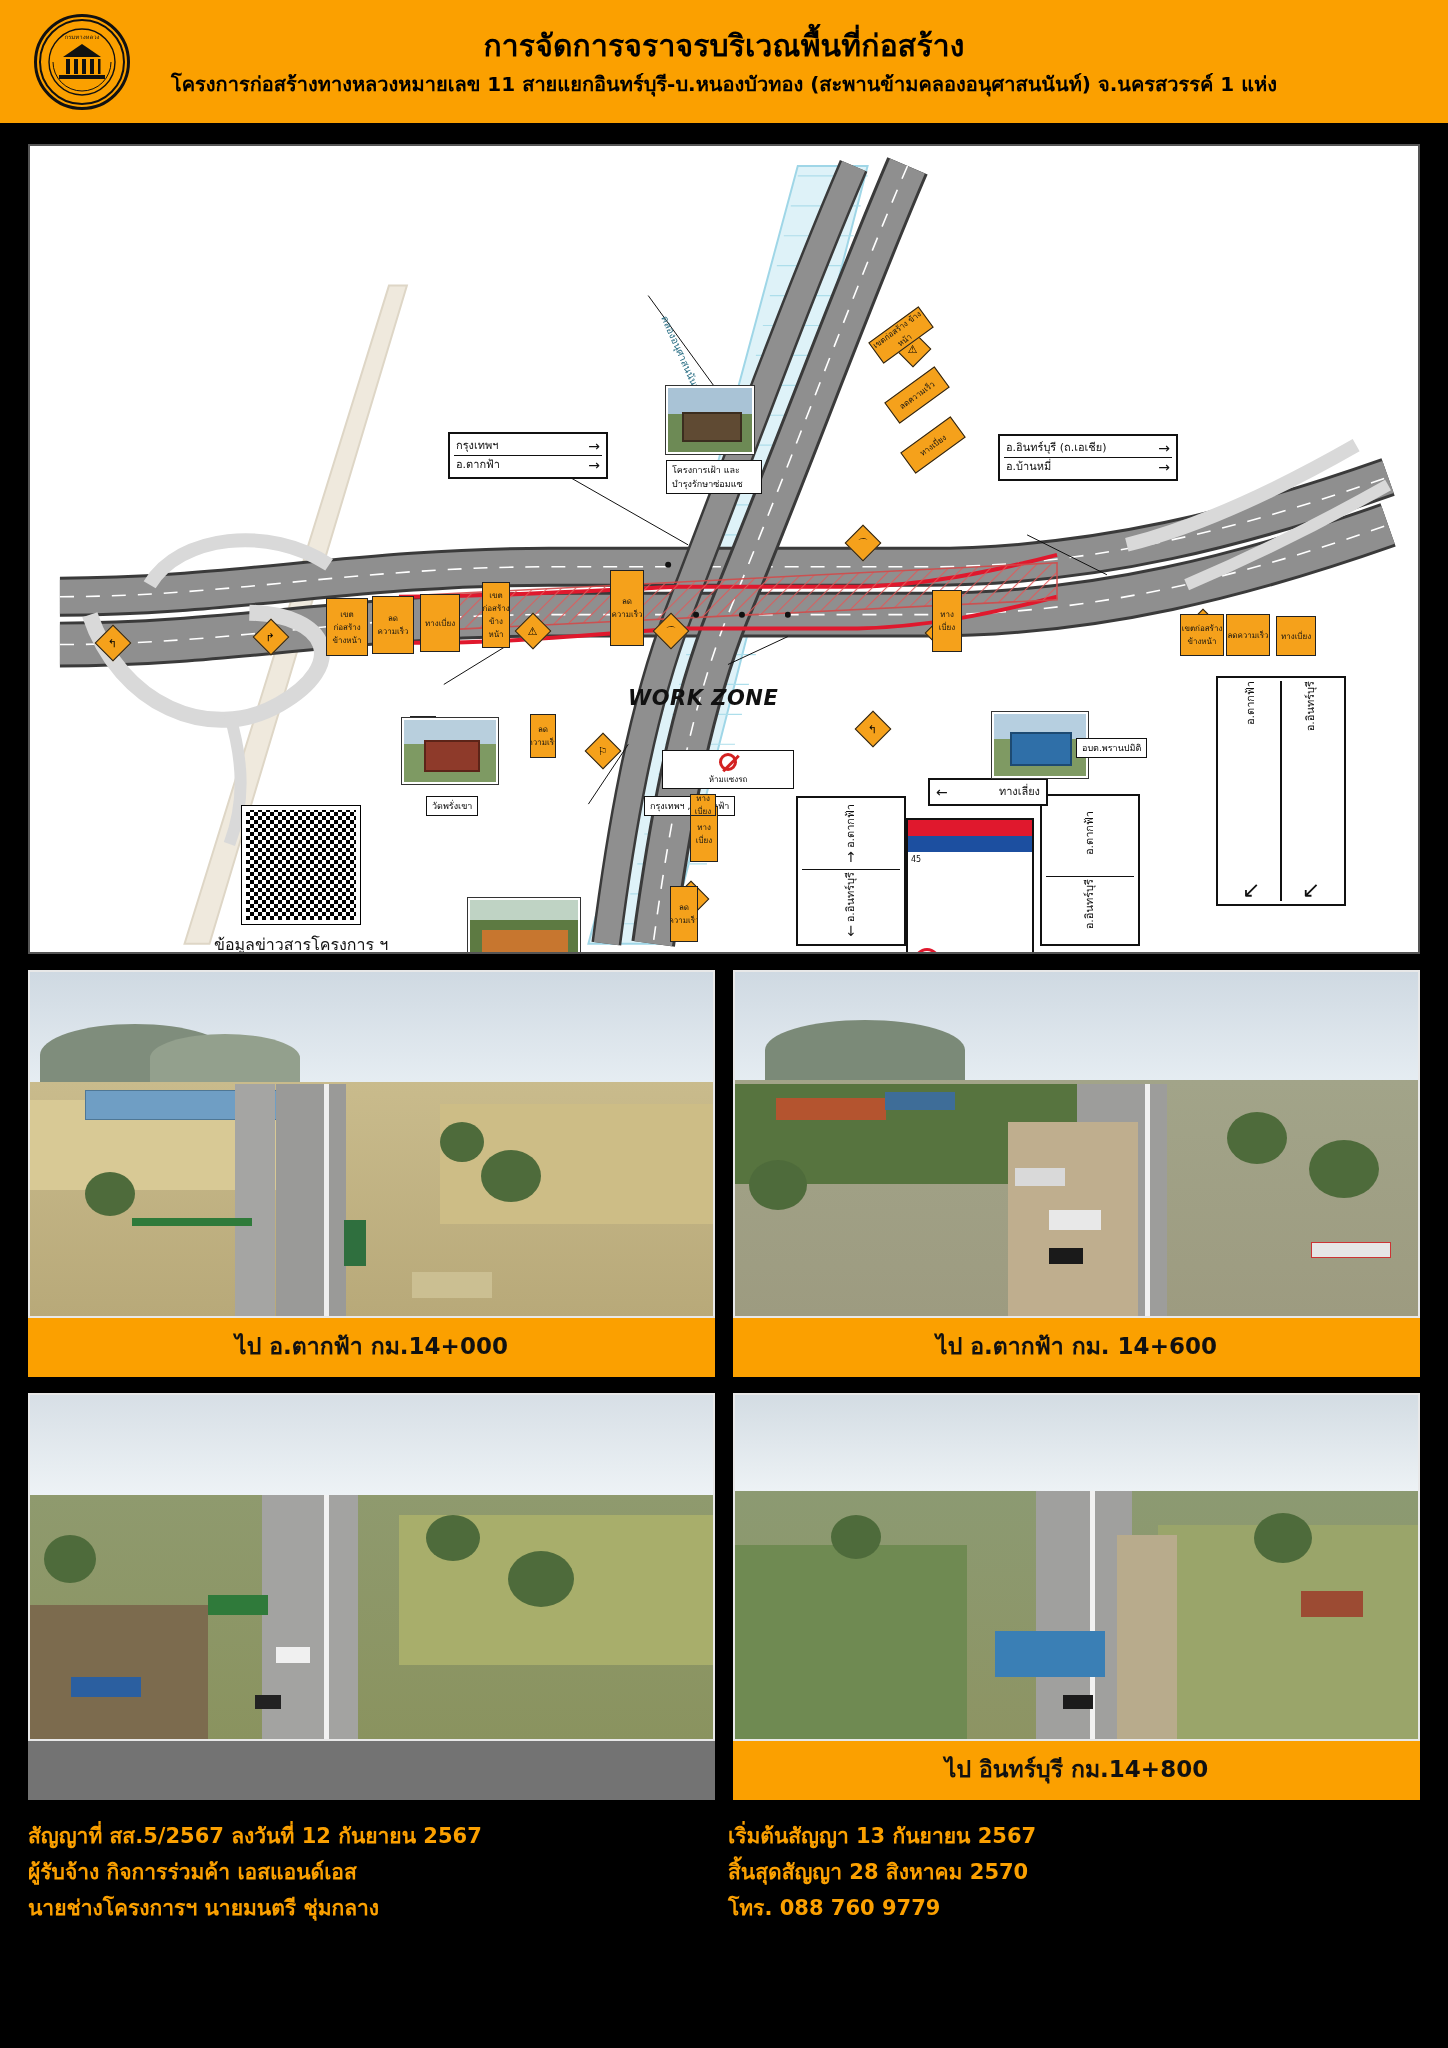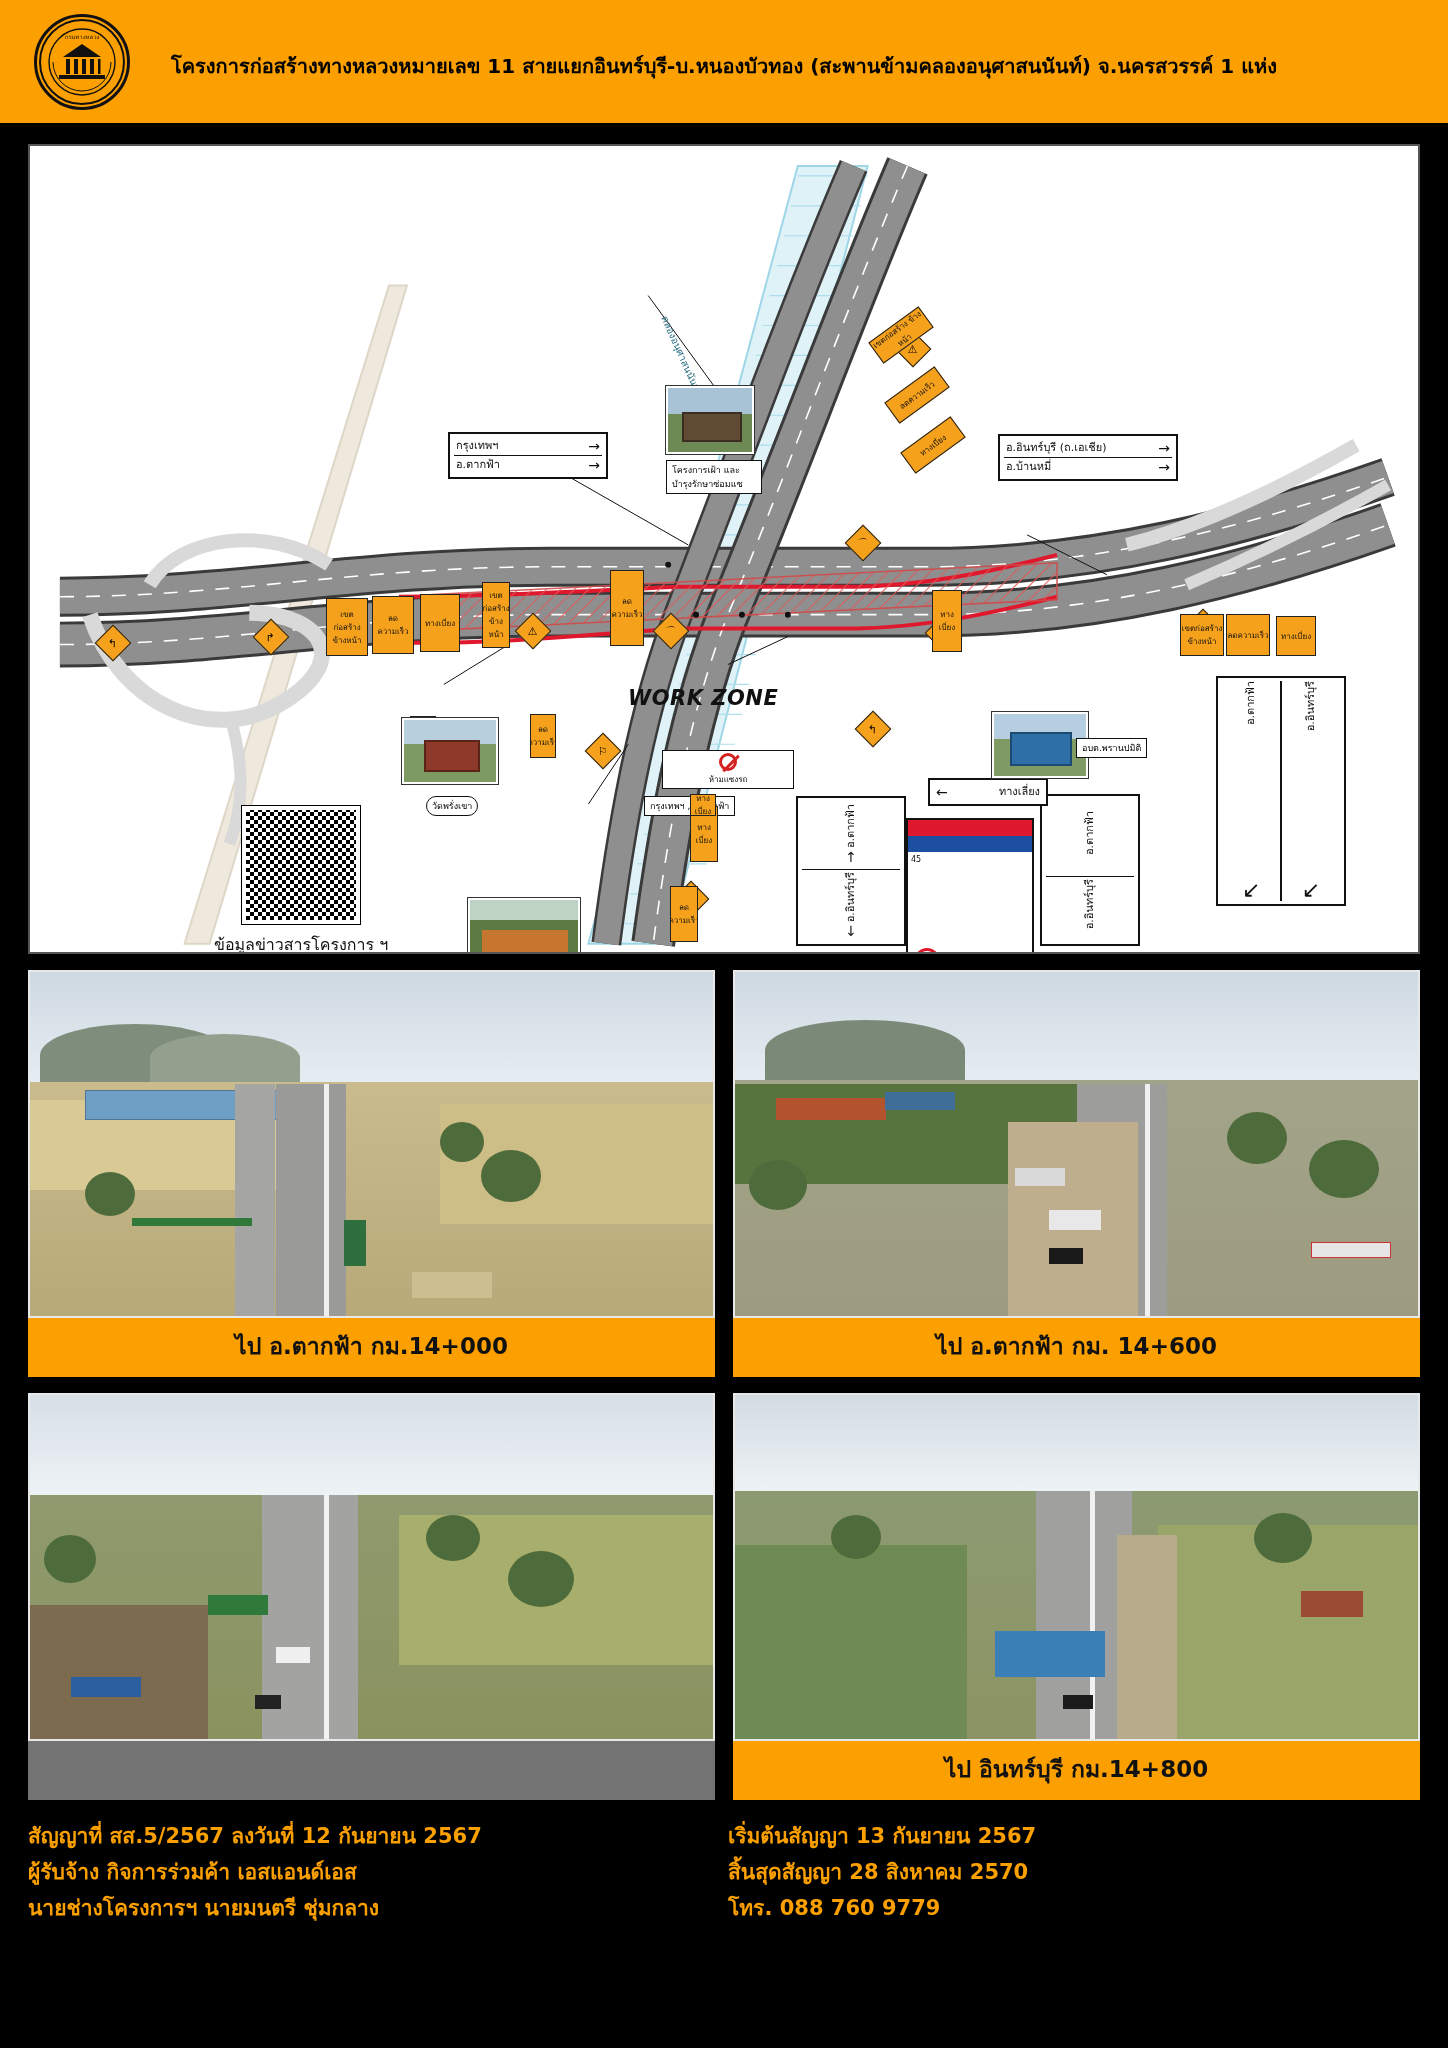--- a/index.html
+++ b/index.html
@@ -225,20 +225,21 @@
         <rect x="29" y="42" width="4" height="15"></rect>
         <rect x="37" y="42" width="4" height="15"></rect>
         <rect x="45" y="42" width="4" height="15"></rect>
         <rect x="53" y="42" width="4" height="15"></rect>
         <rect x="61" y="42" width="2.5" height="15"></rect>
       </g>
       <path d="M16 45 a29 29 0 0 0 58 0" fill="none" stroke="#111" stroke-width="1"></path>
       <text x="45" y="22" font-size="6" text-anchor="middle" fill="#111" font-family="DejaVu Sans">กรมทางหลวง</text>
     </svg>
   </div>
+  <div class="header-title">การจัดการจราจรบริเวณพื้นที่ก่อสร้าง</div>
   <div class="header-sub">โครงการก่อสร้างทางหลวงหมายเลข 11 สายแยกอินทร์บุรี-บ.หนองบัวทอง (สะพานข้ามคลองอนุศาสนนันท์) จ.นครสวรรค์ 1 แห่ง</div>
 </div>
 
 <div class="map-wrap">
 
   <svg class="map-canvas" viewBox="0 0 1392 810">
 
     <g opacity="0.85">
       <polygon points="770,20 840,20 640,800 560,800" fill="#d9f0f7" stroke="#8fd0e3" stroke-width="2"></polygon>
       <g stroke="#9fd9e8" stroke-width="1.2">
@@ -496,21 +497,21 @@
     <div class="ph" style="background:linear-gradient(#a9c3d6 0 40%,#6d8a55 40% 100%);"></div>
     <div style="position:absolute;left:14px;top:24px;width:60px;height:30px;background:#5f4a33;border:2px solid #3b2d1f;"></div>
   </div>
   <div class="photo-caption" style="left:636px;top:314px;width:96px;white-space:normal;">โครงการเฝ้า
 และบำรุงรักษาซ่อมแซ</div>
 
   <div class="photo-inset" style="left:372px;top:572px;width:96px;height:66px;">
     <div class="ph" style="background:linear-gradient(#b8cfdd 0 38%,#7e9a63 38% 100%);"></div>
     <div style="position:absolute;left:20px;top:20px;width:56px;height:32px;background:#8e3a2a;border:2px solid #5c2418;"></div>
   </div>
-  <div class="photo-caption" style="left:396px;top:650px;border-radius:10px;">วัดพรั่งเขา</div>
+  <div class="photo-caption" style="left:396px;top:650px;">วัดพรั่งเขา</div>
 
   <div class="photo-inset" style="left:438px;top:752px;width:112px;height:70px;">
     <div class="ph" style="background:linear-gradient(#bfd3c4 0 30%,#5d7a42 30% 100%);"></div>
     <div style="position:absolute;left:12px;top:30px;width:86px;height:26px;background:#c7762f;"></div>
   </div>
 
   <div class="photo-inset" style="left:962px;top:566px;width:96px;height:66px;">
     <div class="ph" style="background:linear-gradient(#b6cfe0 0 40%,#7f9a63 40% 100%);"></div>
     <div style="position:absolute;left:16px;top:18px;width:62px;height:34px;background:#2f6fa8;border:2px solid #1d4a72;"></div>
   </div>

